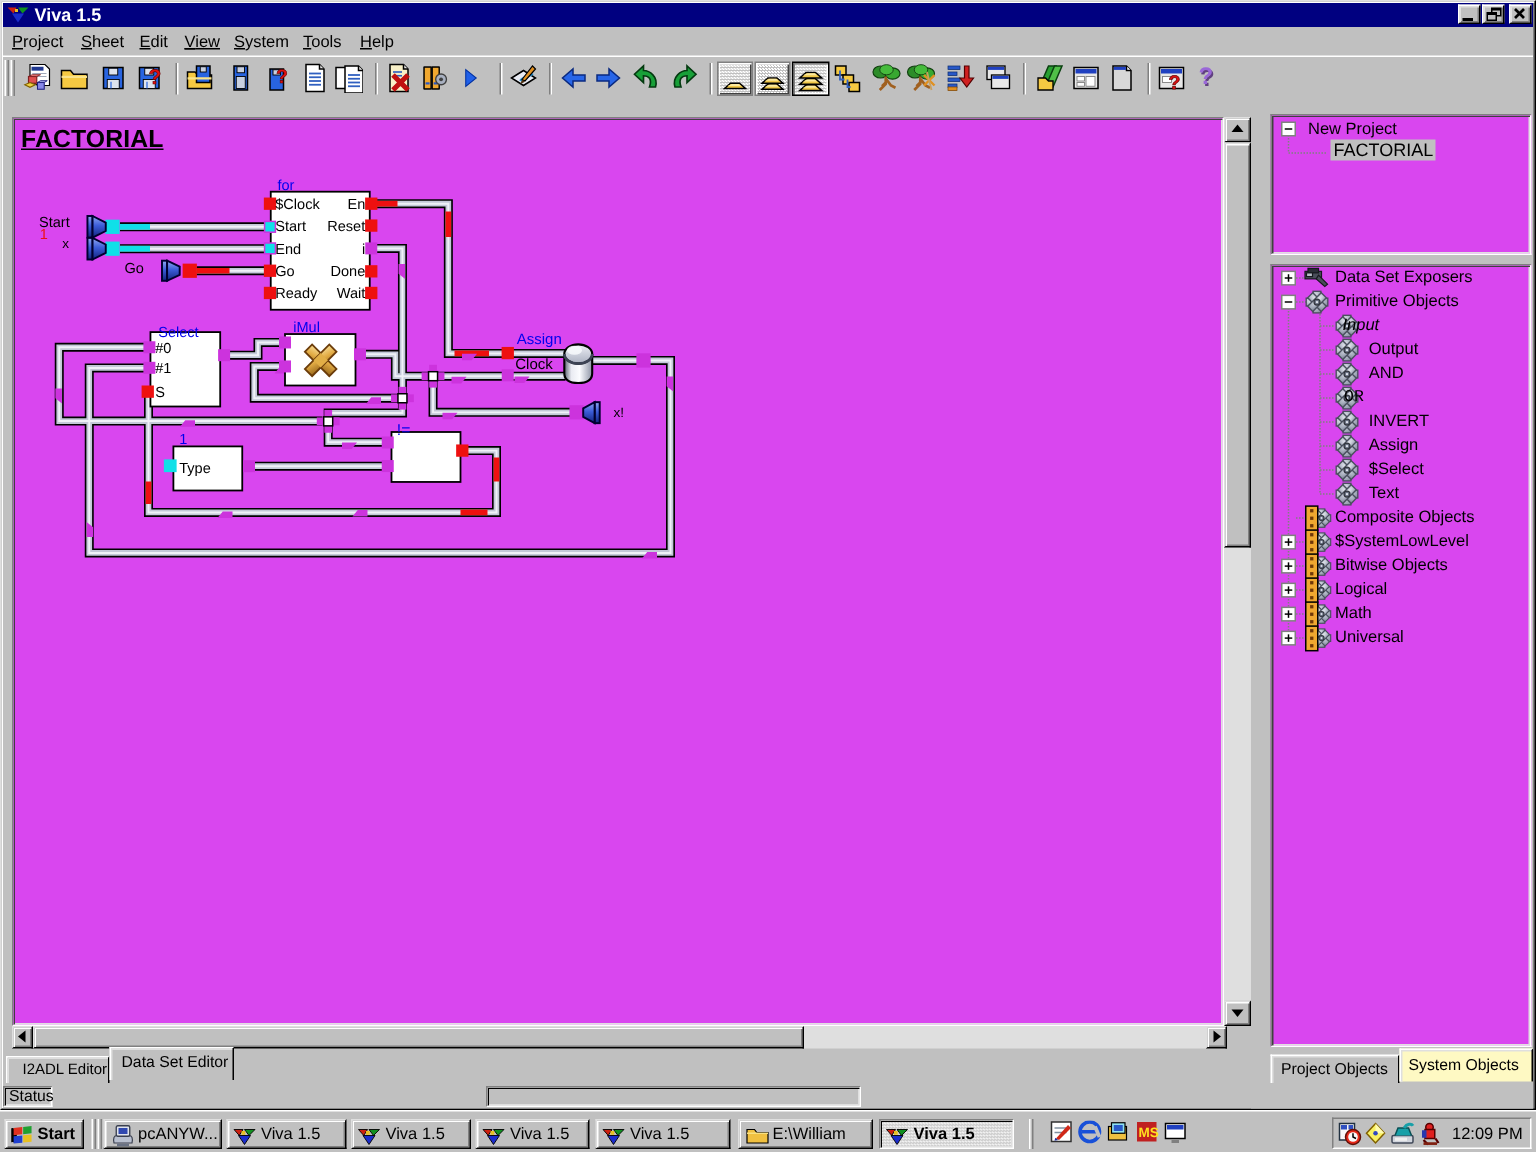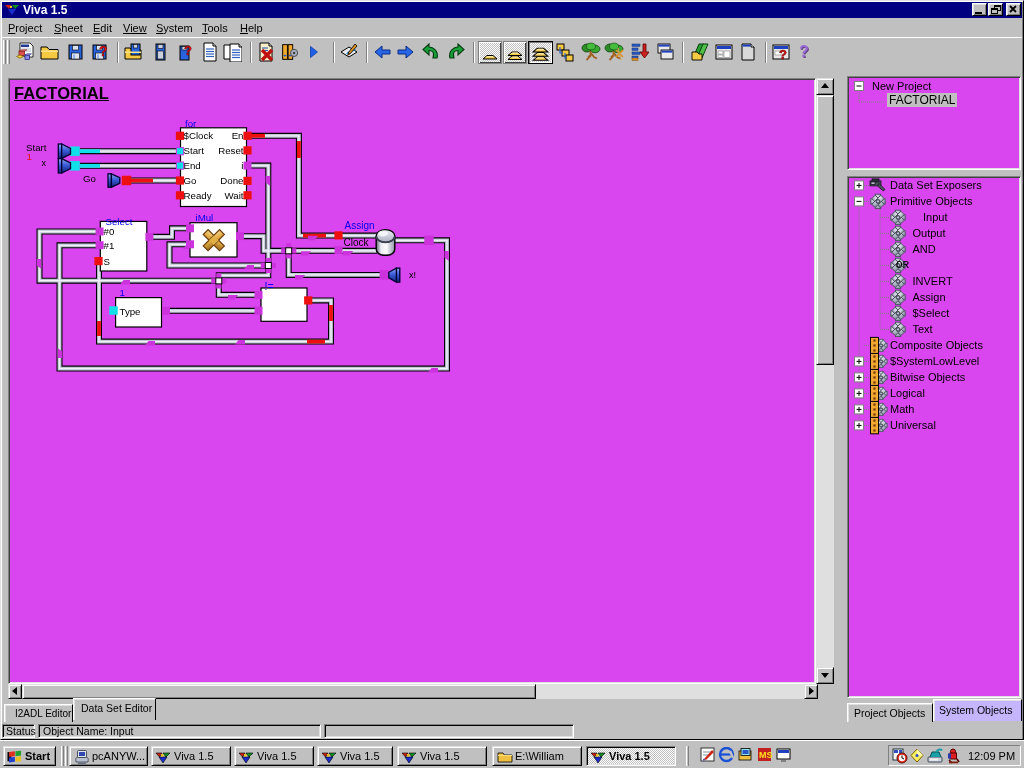--- a/index.html
+++ b/index.html
@@ -792,60 +792,57 @@
         <rect x="-1.6" y="-6" width="2.2" height="2.2" fill="#703808"></rect>
         <rect x="-1.6" y="-1" width="2.2" height="2.2" fill="#703808"></rect>
         <rect x="-1.6" y="4" width="2.2" height="2.2" fill="#703808"></rect>
       </g>
       <rect x="6.5" y="243.9" width="9" height="9" fill="#fff" stroke="#808080"></rect>
       <line x1="8.5" y1="248.4" x2="13.5" y2="248.4" stroke="#000"></line>
       <line x1="11" y1="245.9" x2="11" y2="250.9" stroke="#000"></line>
     </svg>
     <span class="abs" style="left:42px;top:1.9000000000000004px;">Data Set Exposers</span>
     <span class="abs" style="left:42px;top:17.9px;">Primitive Objects</span>
-    <span class="abs" style="left:75px;top:33.9px;">Input</span>
+    <span class="abs" style="left:47px;top:33.9px;font-style:italic;">Input</span>
     <span class="abs" style="left:64.5px;top:49.9px;">Output</span>
     <span class="abs" style="left:64.5px;top:65.9px;">AND</span>
     <span class="abs" style="left:48px;top:81.9px;font-family:Liberation Mono, monospace;">OR</span>
     <span class="abs" style="left:64.5px;top:97.9px;">INVERT</span>
     <span class="abs" style="left:64.5px;top:113.9px;">Assign</span>
     <span class="abs" style="left:64.5px;top:129.9px;">$Select</span>
     <span class="abs" style="left:64.5px;top:145.9px;">Text</span>
     <span class="abs" style="left:42px;top:161.9px;">Composite Objects</span>
     <span class="abs" style="left:42px;top:177.9px;">$SystemLowLevel</span>
     <span class="abs" style="left:42px;top:193.9px;text-align:center;">Bitwise Objects</span>
     <span class="abs" style="left:42px;top:209.9px;">Logical</span>
     <span class="abs" style="left:42px;top:225.9px;">Math</span>
     <span class="abs" style="left:42px;top:241.9px;">Universal</span>
   </div>
 
 <div class="abs" id="rtabs" style="left:845px;top:699px;width:179px;height:23px;">
     <div class="abs" style="left:2px;top:4px;width:86px;height:19px;background:#c0c0c0;border-left:1px solid #fff;border-top:1px solid #fff;border-right:1px solid #000;border-bottom:none;box-shadow:inset 1px 1px 0 #dfdfdf;">
       <span style="position:absolute;left:6px;top:3px;font-size:10.5px;white-space:nowrap;">Project Objects</span>
     </div>
-    <div class="abs" style="left:88px;top:0px;width:89px;height:22px;background:#c4b5fd;border-left:1px solid #fff;border-top:1px solid #fff;border-right:1px solid #000;box-shadow:inset 1px 1px 0 #dfdfdf;border-bottom:none;">
+    <div class="abs" style="left:88px;top:0px;width:89px;height:22px;background:#fef9c3;border-left:1px solid #fff;border-top:1px solid #fff;border-right:1px solid #000;box-shadow:inset 1px 1px 0 #dfdfdf;border-bottom:none;">
       <span style="position:absolute;left:5px;top:4px;font-size:10.5px;white-space:nowrap;">System Objects</span>
     </div>
   </div>
 
 <div class="abs" id="btabs" style="left:2px;top:698px;width:830px;height:24px;">
     <div class="abs" style="left:2px;top:6px;width:69px;height:18px;background:#c0c0c0;border-left:1px solid #fff;border-top:1px solid #fff;border-right:1px solid #000;border-bottom:none;box-shadow:inset 1px 1px 0 #dfdfdf;">
       <span style="position:absolute;left:10px;top:3px;font-size:10px;white-space:nowrap;">I2ADL Editor</span>
     </div>
     <div class="abs" style="left:71px;top:0px;width:83px;height:22px;background:#c0c0c0;border-left:1px solid #fff;border-top:1px solid #fff;border-right:1px solid #000;border-bottom:none;box-shadow:inset 1px 1px 0 #dfdfdf;">
       <span style="position:absolute;left:7px;top:3px;font-size:10.5px;white-space:nowrap;">Data Set Editor</span>
     </div>
   </div>
 
 <div class="abs" id="statusbar" style="left:2px;top:722px;width:1020px;height:17px;background:#c0c0c0;font-size:10.5px;">
   <div class="abs sunken" style="left:0px;top:2px;width:33px;height:14px;">
       <span style="position:absolute;left:3px;top:0px;">Status</span>
-    </div>
-  <div class="abs sunken" style="left:36px;top:2px;width:283px;height:14px;">
-      <span style="position:absolute;left:4px;top:0px;">Object Name: Input</span>
     </div>
   <div class="abs sunken" style="left:322px;top:2px;width:250px;height:14px;"></div>
 </div>
 
 <div class="abs" id="taskbar" style="left:0;top:740px;width:1024px;height:28px;background:#c0c0c0;border-top:1px solid #fff;">
     <div class="abs raised2" style="left:3px;top:5px;width:53px;height:20px;background:#c0c0c0;">
       <svg class="abs" style="left:3px;top:2px;" width="15" height="14" viewBox="0 0 16 15">
 <path d="M0.5,3.5 C2,2.5 3,4.5 4.5,3.5 L4.5,13.5 C3,14.5 2,12.5 0.5,13.5 Z" fill="#000"></path>
         <g transform="skewY(-6)">
           <rect x="2.2" y="3.4" width="6.2" height="5.2" fill="#e03020"></rect>

